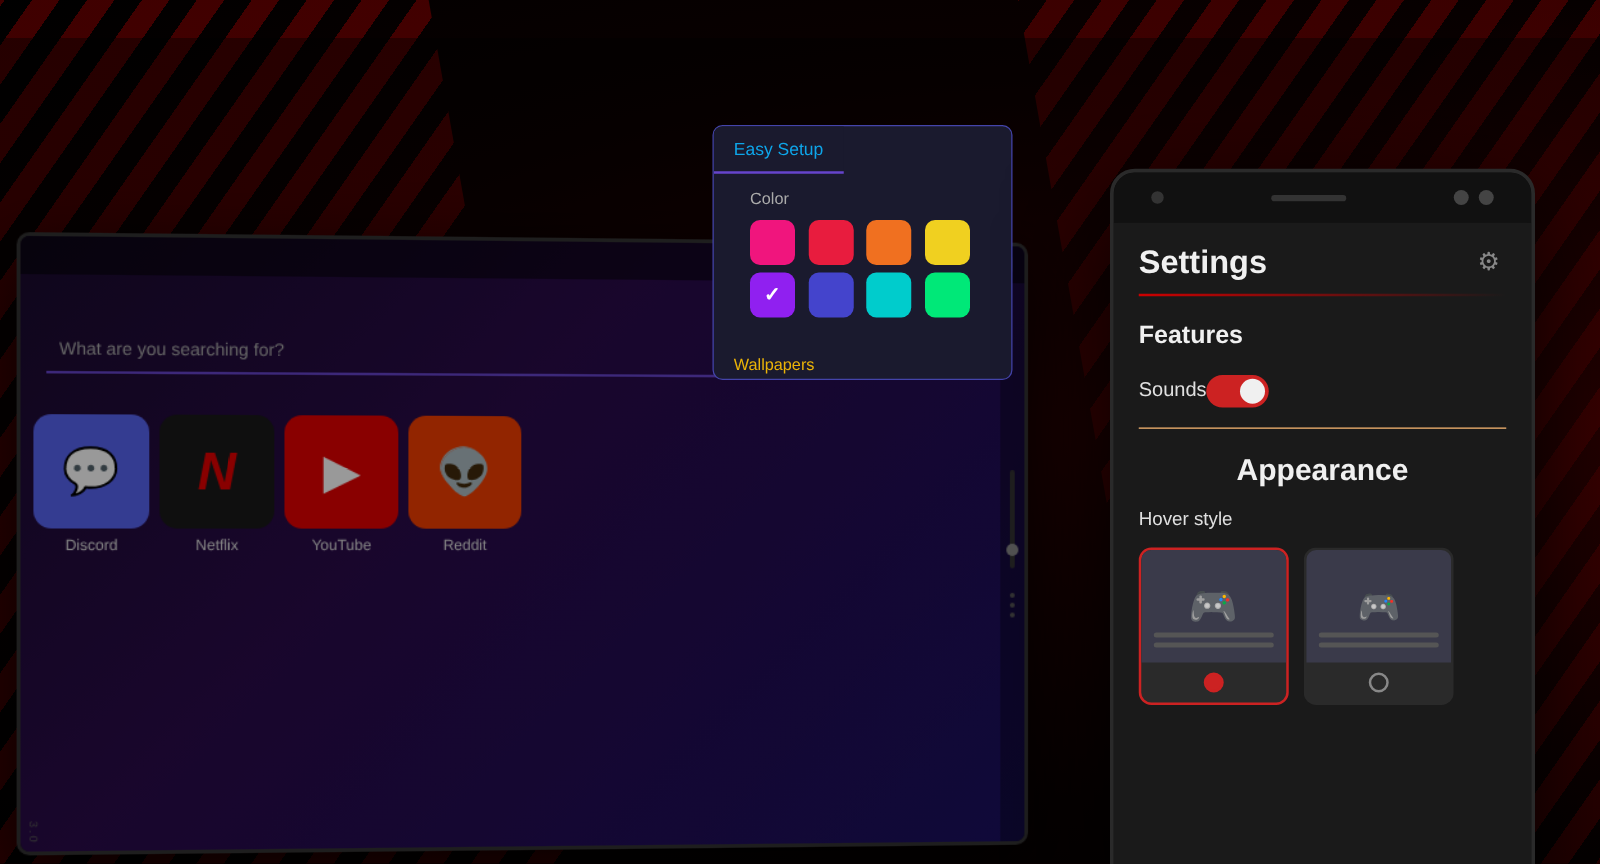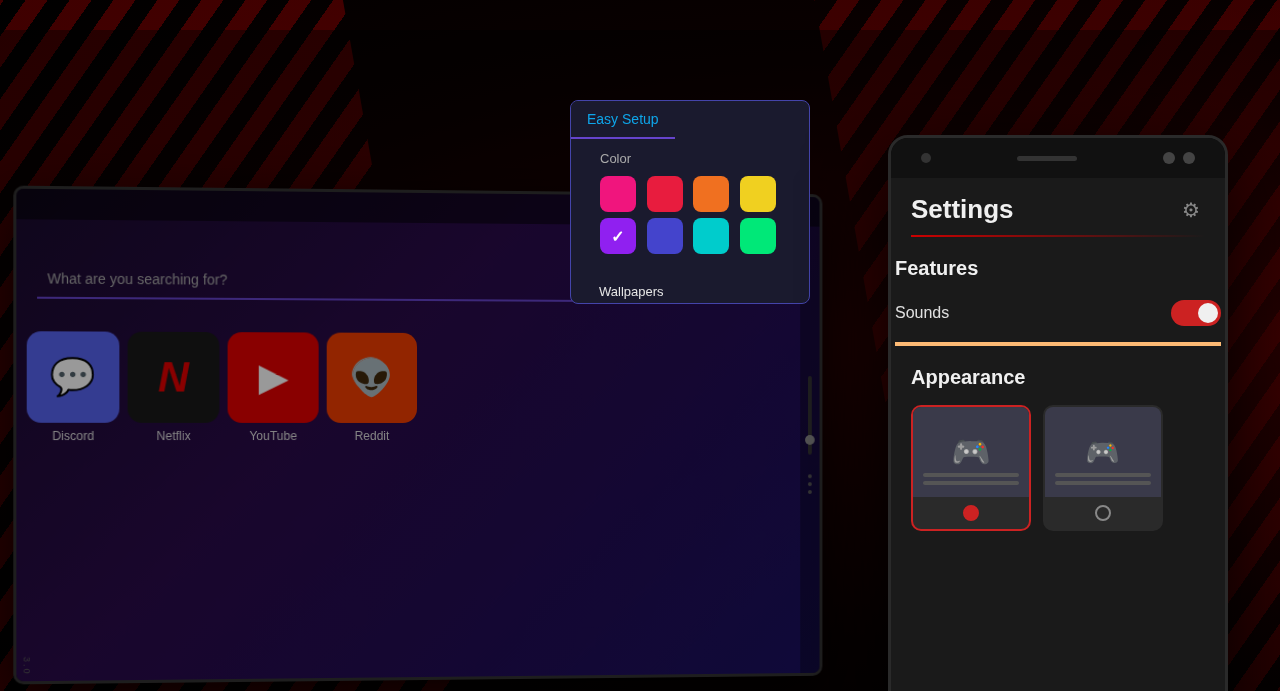--- a/index.html
+++ b/index.html
@@ -243,23 +243,23 @@
     }
 
     .color-swatch.selected::after {
       content: '✓';
       color: white;
       font-size: 16px;
       font-weight: bold;
     }
 
     .popup-wallpapers-title {
-      color: #e5e5e5;
+      color: #eab308;
       font-size: 13px;
-      padding: 8px 28px 4px;
+      padding: 8px 16px 4px;
     }
 
     .popup-wallpapers-link {
       color: #9988ff;
       font-size: 13px;
       padding: 4px 16px 10px;
     }
 
     
     .phone {
@@ -361,36 +361,36 @@
       justify-content: center;
     }
 
     .settings-divider {
       height: 2px;
       background: linear-gradient(90deg, #cc0000, transparent);
       margin: 10px 20px 0;
     }
 
     .settings-section {
-      padding: 20px 4px 0;
+      padding: 20px 20px 0;
     }
 
     .settings-section-title {
       color: #f0f0f0;
       font-size: 20px;
       font-weight: 600;
       margin-bottom: 16px;
     }
 
     .settings-row {
       display: flex;
       align-items: center;
-      justify-content: space-between;
+      justify-content: flex-start;
       padding: 4px 0 16px;
-      border-bottom: 4px solid #fdba74;
+      border-bottom: 1px solid #fdba74;
     }
 
     .settings-row-label {
       color: #e0e0e0;
       font-size: 16px;
     }
 
     
     .toggle {
       width: 50px;
@@ -410,23 +410,24 @@
       background: #f0f0f0;
       border-radius: 50%;
     }
 
     .appearance-section {
       padding: 20px 20px 0;
     }
 
     .appearance-title {
       color: #f0f0f0;
-      font-size: 20px;
+      font-size: 24px;
       font-weight: 600;
       margin-bottom: 16px;
+      text-align: center;
     }
 
     .hover-style-label {
       color: #e0e0e0;
       font-size: 15px;
       margin-bottom: 14px;
     }
 
     .hover-options {
       display: flex;
@@ -672,20 +673,21 @@
       <div class="settings-row">
         <span class="settings-row-label">Sounds</span>
         <div class="toggle">
           <div class="toggle-thumb"></div>
         </div>
       </div>
     </div>
 
     <div class="appearance-section">
       <div class="appearance-title">Appearance</div>
+      <div class="hover-style-label">Hover style</div>
       <div class="hover-options">
 
         <div class="hover-option selected">
           <div class="hover-option-img">
             <span class="game-controller-icon">🎮</span>
             <div class="hover-list-lines">
               <div class="hover-list-line"></div>
               <div class="hover-list-line"></div>
             </div>
           </div>

